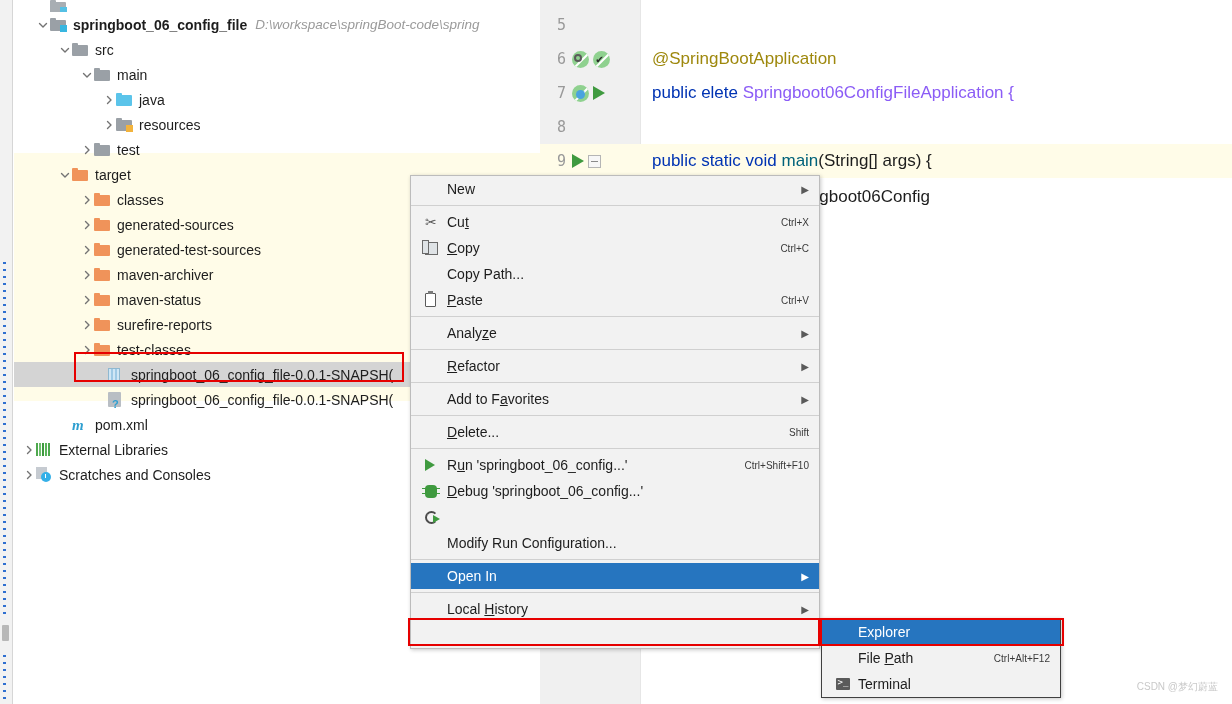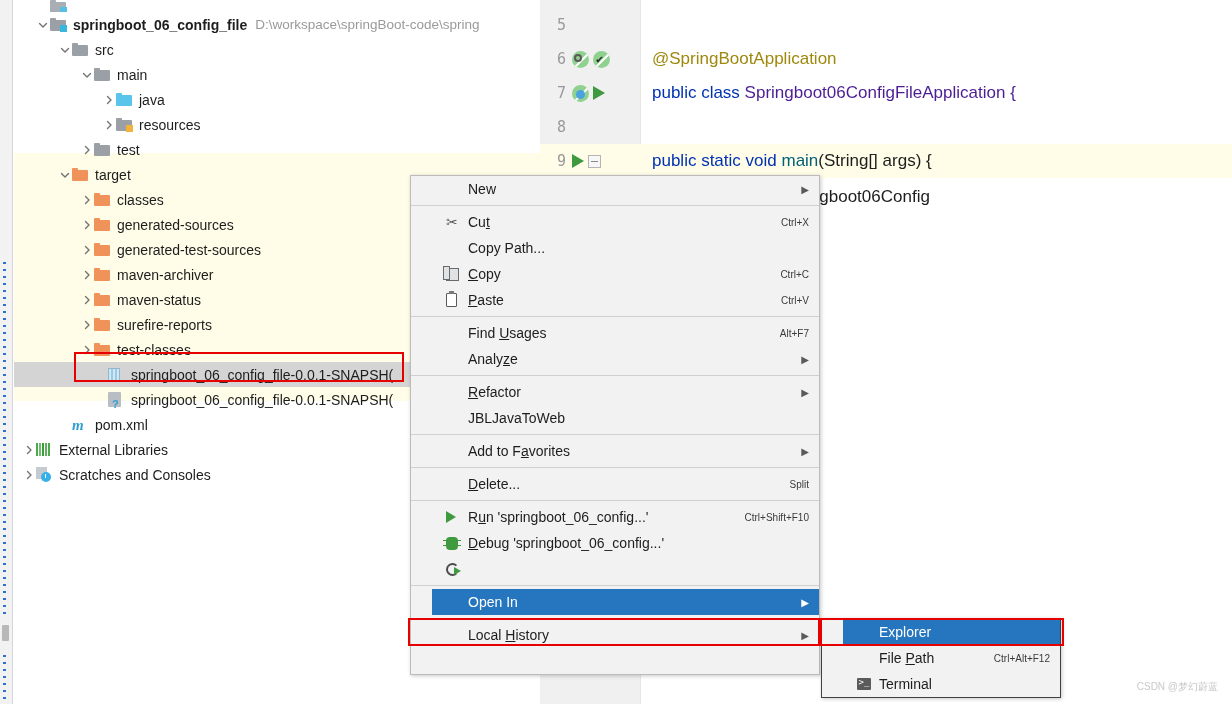--- a/index.html
+++ b/index.html
@@ -49,21 +49,21 @@
   .tree-row.sel { background: #d4d4d4; }
   .tree-row .arrow {
     width: 14px; min-width: 14px; height: 14px;
     display: flex; align-items: center; justify-content: center;
     color: #6e6e6e; font-size: 11px;
   }
   .tree-row .arrow svg { display: block; }
   .tree-row .ico { width: 18px; min-width: 18px; height: 16px; margin-right: 5px; display:flex; align-items:center; }
   .tree-row .lbl { font-size: 14px; }
   .tree-row .lbl.bold { font-weight: bold; }
-  .tree-row .path { color: #9a9a9a; font-size: 13.5px; margin-left: 8px; }
+  .tree-row .path { color: #9a9a9a; font-size: 13.5px; margin-left: 8px; font-style: italic; }
 
   
   .folder { width: 16px; height: 13px; position: relative; }
   .folder .tab { position:absolute; left:0; top:0; width:6px; height:3px; border-radius:1px 1px 0 0; }
   .folder .bod { position:absolute; left:0; top:2px; width:16px; height:11px; border-radius:1px; }
   .folder.gray .tab, .folder.gray .bod { background:#9aa0a6; }
   .folder.orange .tab, .folder.orange .bod { background:#f0935a; }
   .folder.blue .tab, .folder.blue .bod { background:#5bc4ea; }
   .folder .badge { position:absolute; right:-1px; bottom:-1px; width:7px; height:7px; }
   .folder .badge.mod { background:#38b6e0; }
@@ -92,42 +92,42 @@
     position:absolute; left:0; top:0; width:101px; height:704px; background:#f0f0f0;
     border-right: 1px solid #e6e6e6;
   }
   .code-line { position:absolute; left:0; height:34px; display:flex; align-items:center; white-space:nowrap; }
   .ln { width:26px; text-align:right; color:#999999; font-size:15px; font-family:"DejaVu Sans Mono", monospace; }
   .gut-icons { width:72px; display:flex; align-items:center; padding-left:6px; gap:4px; }
   .code-txt { margin-left:14px; font-size:17px; font-family:Liberation Sans, sans-serif; letter-spacing:0px; }
   .hl-line { position:absolute; left:0; width:692px; height:34px; background:#fffce8; }
   .tok-ann { color:#9e880d; }
   .tok-kw { color:#0033b3; font-weight:normal; }
-  .tok-cls { color:#4c1d95; }
+  .tok-cls { color:#8b5cf6; }
   .tok-id { color:#1d1d1d; }
   .tok-meth { color:#00627a; }
   .tok-ital { color:#1d1d1d; font-style:italic; }
   .bean { width:17px;height:17px;border-radius:50%;background:#8fd18f;position:relative;overflow:hidden; }
   .bean .slash { position:absolute; left:-2px; top:8px; width:24px; height:2px; background:#ffffff; transform:rotate(-45deg); }
   .bean .mag { position:absolute; left:2px; top:3px; width:8px; height:8px; border:2px solid #5a5a5a; border-radius:50%; }
   .bean .chk { position:absolute; left:3px; top:2px; color:#2b2b2b; font-size:12px; line-height:12px; }
   .bean .cfg { position:absolute; left:4px; top:5px; width:9px; height:9px; border-radius:50%; background:#4aa3df; }
   .play { width:0;height:0;border-left:12px solid #3f9a3f;border-top:7px solid transparent;border-bottom:7px solid transparent; }
   .fold { width:13px;height:13px;border:1px solid #b5b5b5;background:#f7f7f7;position:relative; }
   .fold::after { content:""; position:absolute; left:2px; top:5px; width:7px; height:1px; background:#8a8a8a; }
   .fold-arrow { color:#7a7a7a; font-size:11px; }
 
   
   .ctx-menu {
     position:absolute; left:410px; top:175px; width:410px;
     background:#f2f2f2; border:1px solid #bcbcbc;
     box-shadow: 1px 1px 4px rgba(0,0,0,0.22);
     font-size:14px; color:#1d1d1d;
   }
-  .mi { position:relative; display:flex; align-items:center; height:26px; padding-left:14px; padding-right:10px; white-space:nowrap;margin-left:21px; }
+  .mi { position:relative; display:flex; align-items:center; height:26px; padding-left:14px; padding-right:10px; white-space:nowrap; }
   .mi.sel { background:#2675bf; color:#ffffff; }
   .mi .mi-ico { width:22px; min-width:22px; display:flex; align-items:center; justify-content:flex-start; }
   .mi .mi-lbl { flex:0 1 auto; font-size:14px; }
   .mi .mi-acc { margin-left:auto; color:#3a3a3a; font-size:10px; padding-left:26px; }
   .mi .mi-arrow { margin-left:auto; color:#5a5a5a; font-size:10px; padding-left:20px; }
   .mi.sel .mi-arrow { color:#ffffff; }
   .sep { height:1px; background:#d0d0d0; margin:3px 0; }
   u { text-decoration: underline; }
 
   
@@ -520,21 +520,21 @@
         </div>
         <div class="code-line" style="top: 76px;">
           <span class="ln">7</span>
           <span class="gut-icons">
             <span class="bean">
               <span class="slash"></span>
               <span class="cfg"></span>
             </span>
             <span class="play"></span>
           </span>
-          <span class="code-txt"><span class="tok-kw">public </span><span class="tok-kw">class </span><span class="tok-cls">Springboot06ConfigFileApplication {</span></span>
+          <span class="code-txt"><span class="tok-kw">public </span><span class="tok-kw">elete </span><span class="tok-cls">Springboot06ConfigFileApplication {</span></span>
         </div>
         <div class="code-line" style="top: 110px;">
           <span class="ln">8</span>
           <span class="gut-icons"></span>
           <span class="code-txt"></span>
         </div>
         <div class="hl-line" style="top: 144px;"></div>
         <div class="code-line" style="top: 144px;">
           <span class="ln">9</span>
           <span class="gut-icons">
@@ -561,89 +561,84 @@
       </div>
       <div class="sep"></div>
       <div class="mi">
         <span class="mi-ico">
           <span class="gi gi-scissors">✂</span>
         </span>
         <span class="mi-lbl">Cu<u>t</u></span>
         <span class="mi-acc">Ctrl+X</span>
       </div>
       <div class="mi">
-        <span class="mi-ico"></span>
-        <span class="mi-lbl">Copy Path...</span>
-      </div>
-      <div class="mi">
         <span class="mi-ico">
           <span class="gi-copy"></span>
         </span>
         <span class="mi-lbl"><u>C</u>opy</span>
         <span class="mi-acc">Ctrl+C</span>
       </div>
       <div class="mi">
+        <span class="mi-ico"></span>
+        <span class="mi-lbl">Copy Path...</span>
+      </div>
+      <div class="mi">
         <span class="mi-ico">
           <span class="gi-paste"></span>
         </span>
         <span class="mi-lbl"><u>P</u>aste</span>
         <span class="mi-acc">Ctrl+V</span>
       </div>
       <div class="sep"></div>
       <div class="mi">
         <span class="mi-ico"></span>
-        <span class="mi-lbl">Find <u>U</u>sages</span>
-        <span class="mi-acc">Alt+F7</span>
-      </div>
-      <div class="mi">
-        <span class="mi-ico"></span>
         <span class="mi-lbl">Analy<u>z</u>e</span>
         <span class="mi-arrow">▶</span>
       </div>
       <div class="sep"></div>
       <div class="mi">
         <span class="mi-ico"></span>
         <span class="mi-lbl"><u>R</u>efactor</span>
         <span class="mi-arrow">▶</span>
       </div>
-      <div class="mi">
-        <span class="mi-ico"></span>
-        <span class="mi-lbl">JBLJavaToWeb</span>
-      </div>
       <div class="sep"></div>
       <div class="mi">
         <span class="mi-ico"></span>
         <span class="mi-lbl">Add to F<u>a</u>vorites</span>
         <span class="mi-arrow">▶</span>
       </div>
       <div class="sep"></div>
       <div class="mi">
         <span class="mi-ico"></span>
         <span class="mi-lbl"><u>D</u>elete...</span>
-        <span class="mi-acc">Split</span>
+        <span class="mi-acc">Shift</span>
       </div>
       <div class="sep"></div>
       <div class="mi">
         <span class="mi-ico">
           <span class="gi-run"></span>
         </span>
         <span class="mi-lbl">R<u>u</u>n 'springboot_06_config...'</span>
         <span class="mi-acc">Ctrl+Shift+F10</span>
       </div>
       <div class="mi">
         <span class="mi-ico">
           <span class="gi-debug"></span>
         </span>
         <span class="mi-lbl"><u>D</u>ebug 'springboot_06_config...'</span>
       </div>
       <div class="mi">
         <span class="mi-ico">
           <span class="gi-cov"></span>
         </span>
       </div>
+      <div class="mi">
+        <span class="mi-ico"></span>
+        <span class="mi-lbl">Modify Run Configuration...</span>
+      </div>
       <div class="sep"></div>
       <div class="mi sel">
         <span class="mi-ico"></span>
         <span class="mi-lbl">Open In</span>
         <span class="mi-arrow">▶</span>
       </div>
       <div class="sep"></div>
       <div class="mi">
         <span class="mi-ico"></span>
         <span class="mi-lbl">Local <u>H</u>istory</span>

